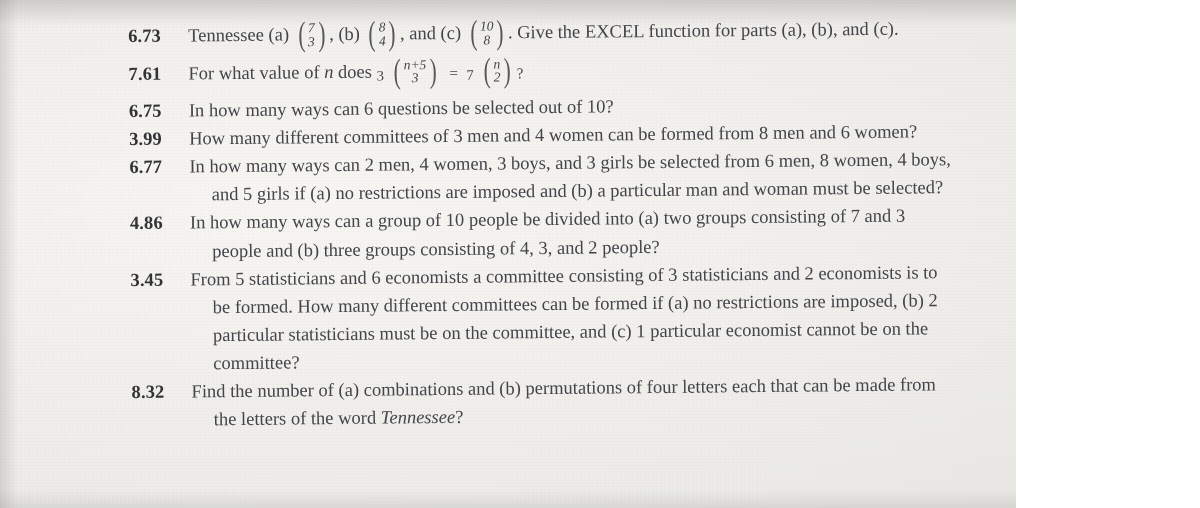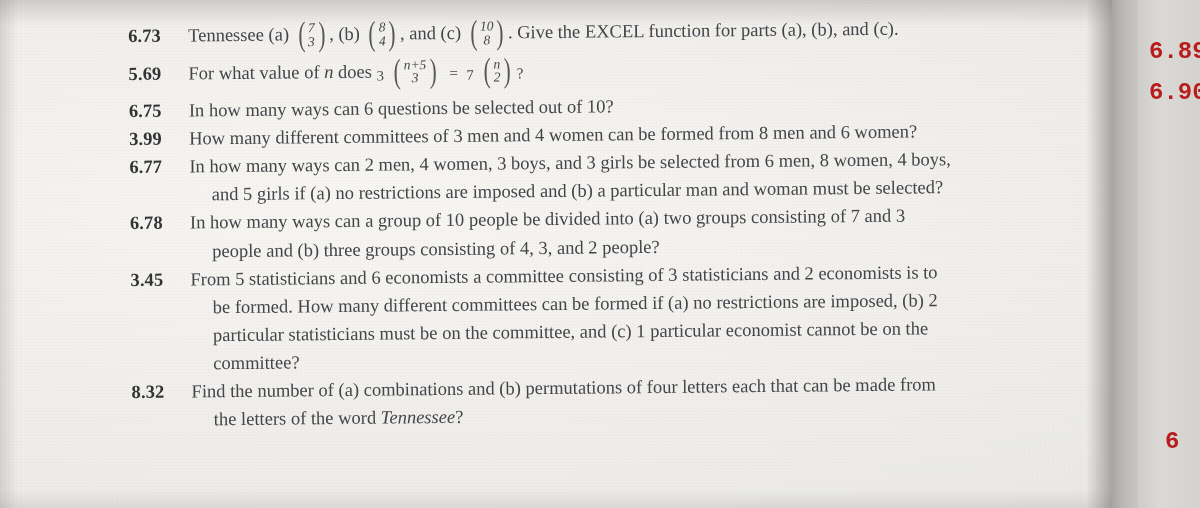--- a/index.html
+++ b/index.html
@@ -2,21 +2,21 @@
 <html><head>
 <meta charset="utf-8">
 <style>
   html, body {
     margin: 0;
     padding: 0;
     background: #ffffff;
   }
   #page {
     position: relative;
-    width: 1200px;
+    width: 1016px;
     height: 508px;
     overflow: hidden;
     background: #f3f2ef;
     font-family: "Liberation Serif", "DejaVu Serif", serif;
     color: #3c3c3f;
   }
 
   
   .paper-base {
     position: absolute;
@@ -219,21 +219,21 @@
           <span class="stack">
             <span class="top">10</span>
             <span class="bot">8</span>
           </span>
           <span class="paren">)</span>
         </span><span>. Give the EXCEL function for parts (a), (b), and (c).</span>
       </div>
     </div>
 
     <div class="problem p74">
-      <div class="pnum">5.69</div>
+      <div class="pnum">7.61</div>
       <div class="ptext">
         <span>For what value of <span class="italic-var">n</span> does</span>
         <span class="coef">3</span>
         <span class="binom">
           <span class="paren">(</span>
           <span class="stack">
             <span class="top">n+5</span>
             <span class="bot">3</span>
           </span>
           <span class="paren">)</span>
@@ -263,21 +263,21 @@
 
     <div class="problem p77">
       <div class="pnum">6.77</div>
       <div class="ptext">
         <span>In how many ways can 2 men, 4 women, 3 boys, and 3 girls be selected from 6 men, 8 women, 4 boys,</span>
         <span class="cont">and 5 girls if (a) no restrictions are imposed and (b) a particular man and woman must be selected?</span>
       </div>
     </div>
 
     <div class="problem p78">
-      <div class="pnum">6.78</div>
+      <div class="pnum">4.86</div>
       <div class="ptext">
         <span>In how many ways can a group of 10 people be divided into (a) two groups consisting of 7 and 3</span>
         <span class="cont">people and (b) three groups consisting of 4, 3, and 2 people?</span>
       </div>
     </div>
 
     <div class="problem p79">
       <div class="pnum">3.45</div>
       <div class="ptext">
         <span>From 5 statisticians and 6 economists a committee consisting of 3 statisticians and 2 economists is to</span>

